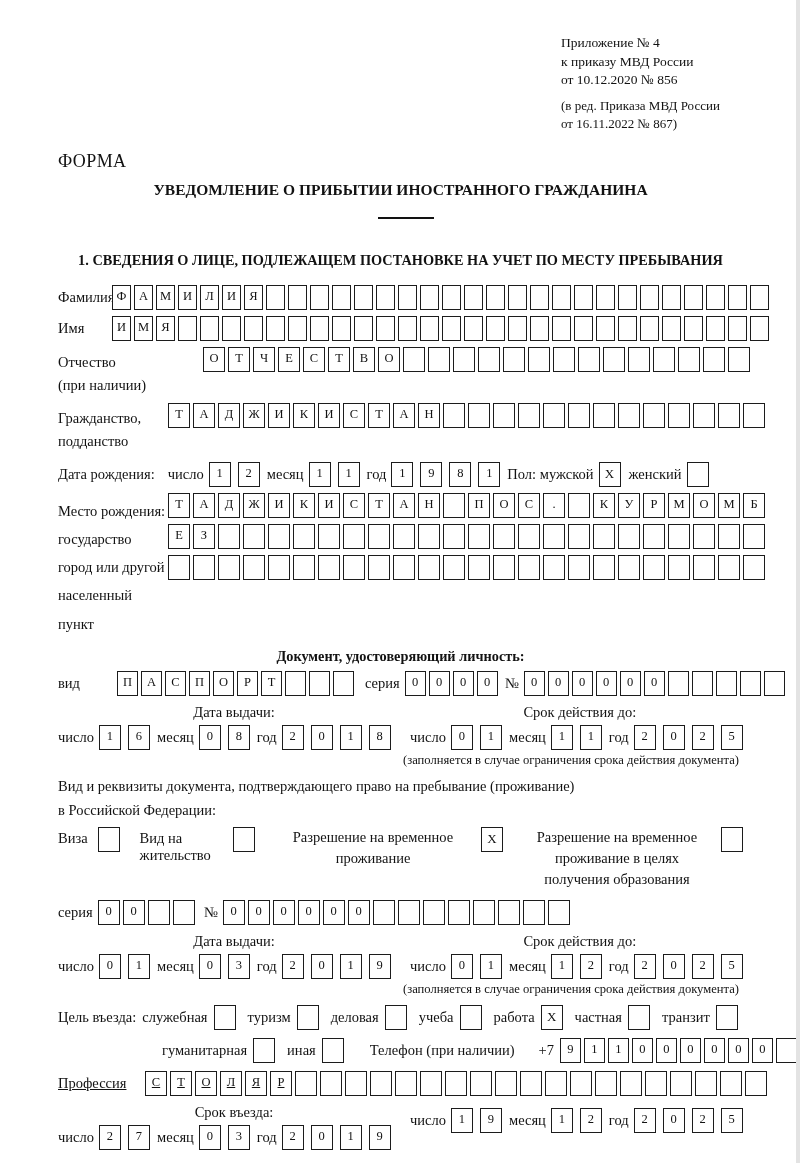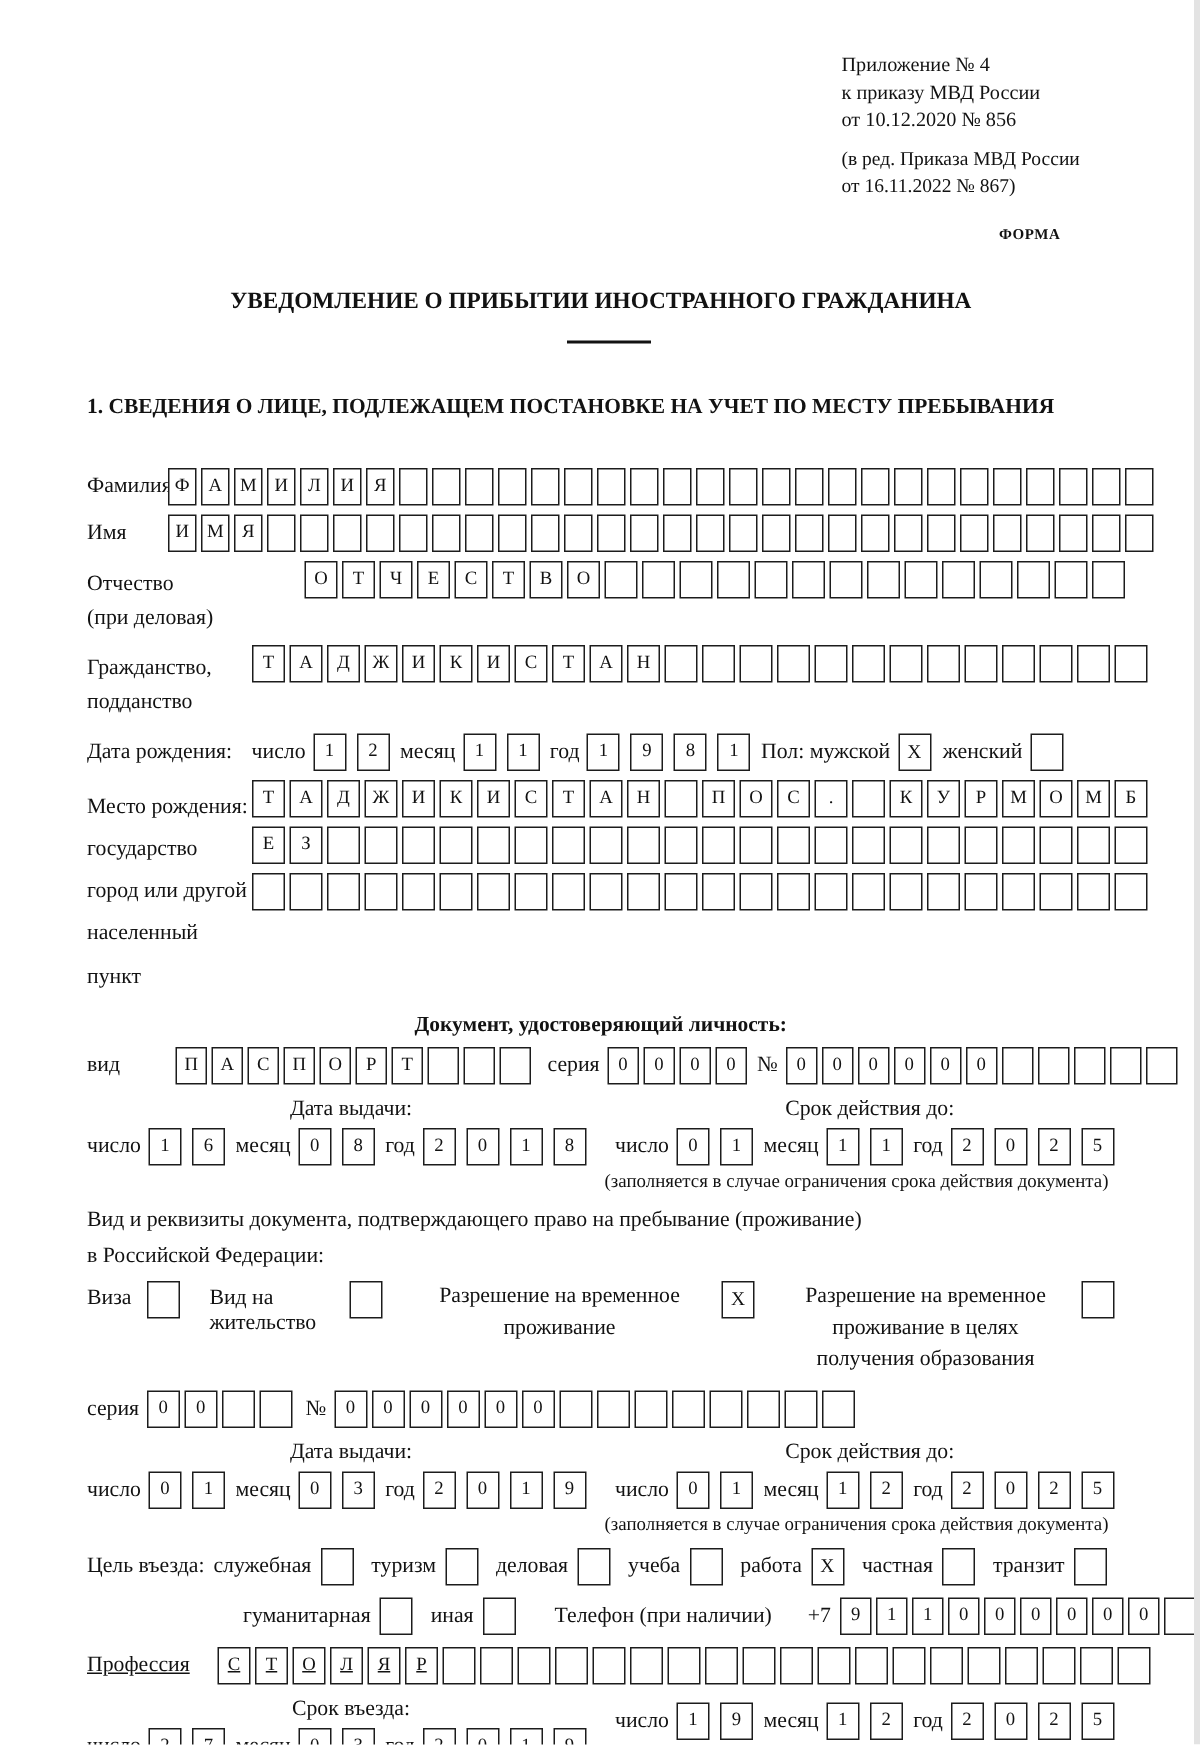--- a/index.html
+++ b/index.html
@@ -7,26 +7,26 @@
     width:800px;height:1163px;background:#ffffff;color:#121212;
     font-family:"Liberation Serif","DejaVu Serif",serif;
     position:relative;overflow:hidden;
   }
   .scan-edge{position:absolute;top:0;right:0;width:4px;height:100%;background:#e3e3e3;}
   .page{box-sizing:border-box;width:769px;padding:34px 26px 0 58px;}
 
   
   .appnote{margin-left:auto;width:182px;font-size:13.5px;line-height:1.38;}
   .appnote .gap{margin-top:7px;font-size:13px;}
-  .forma{text-align:right;font-weight:bold;font-size:10px;margin:18px 36px 0 0;letter-spacing:.4px;}
+  .forma{text-align:left;font-weight:normal;font-size:18px;margin:18px 36px 0 0;letter-spacing:.4px;}
 
   
-  .title{text-align:center;font-weight:bold;font-size:15.5px;line-height:1.55;margin-top:27px;}
+  .title{text-align:center;font-weight:bold;font-size:15.5px;line-height:1.55;margin-top:6px;}
   .blank{display:inline-block;width:56px;border-bottom:2.2px solid #121212;height:.85em;margin-left:10px;}
-  .sect{text-align:left;font-weight:bold;font-size:14.3px;margin:26px 0 32px;}
+  .sect{text-align:center;font-weight:bold;font-size:14.3px;margin:26px 0 16px;}
 
   
   .frow{display:flex;align-items:flex-start;margin:6px 0;font-size:14.5px;}
   .lab{padding-top:4px;white-space:nowrap;}
   .lab2{padding-top:4px;line-height:1.6;}
   .w54{width:54px;flex:none;}
   .w110{width:110px;flex:none;}
   .w145{width:145px;flex:none;}
   .w82{width:82px;flex:none;}
 
@@ -167,21 +167,21 @@
         <span class="cell"></span>
         <span class="cell"></span>
         <span class="cell"></span>
         <span class="cell"></span>
       </span>
   </div>
 
   <div class="frow">
     <span class="lab2 w145">
       <span>Отчество</span><br>
-      <span>(при деловая)</span>
+      <span>(при наличии)</span>
     </span>
     <span class="cells">
         <span class="cell">О</span>
         <span class="cell">Т</span>
         <span class="cell">Ч</span>
         <span class="cell">Е</span>
         <span class="cell">С</span>
         <span class="cell">Т</span>
         <span class="cell">В</span>
         <span class="cell">О</span>

